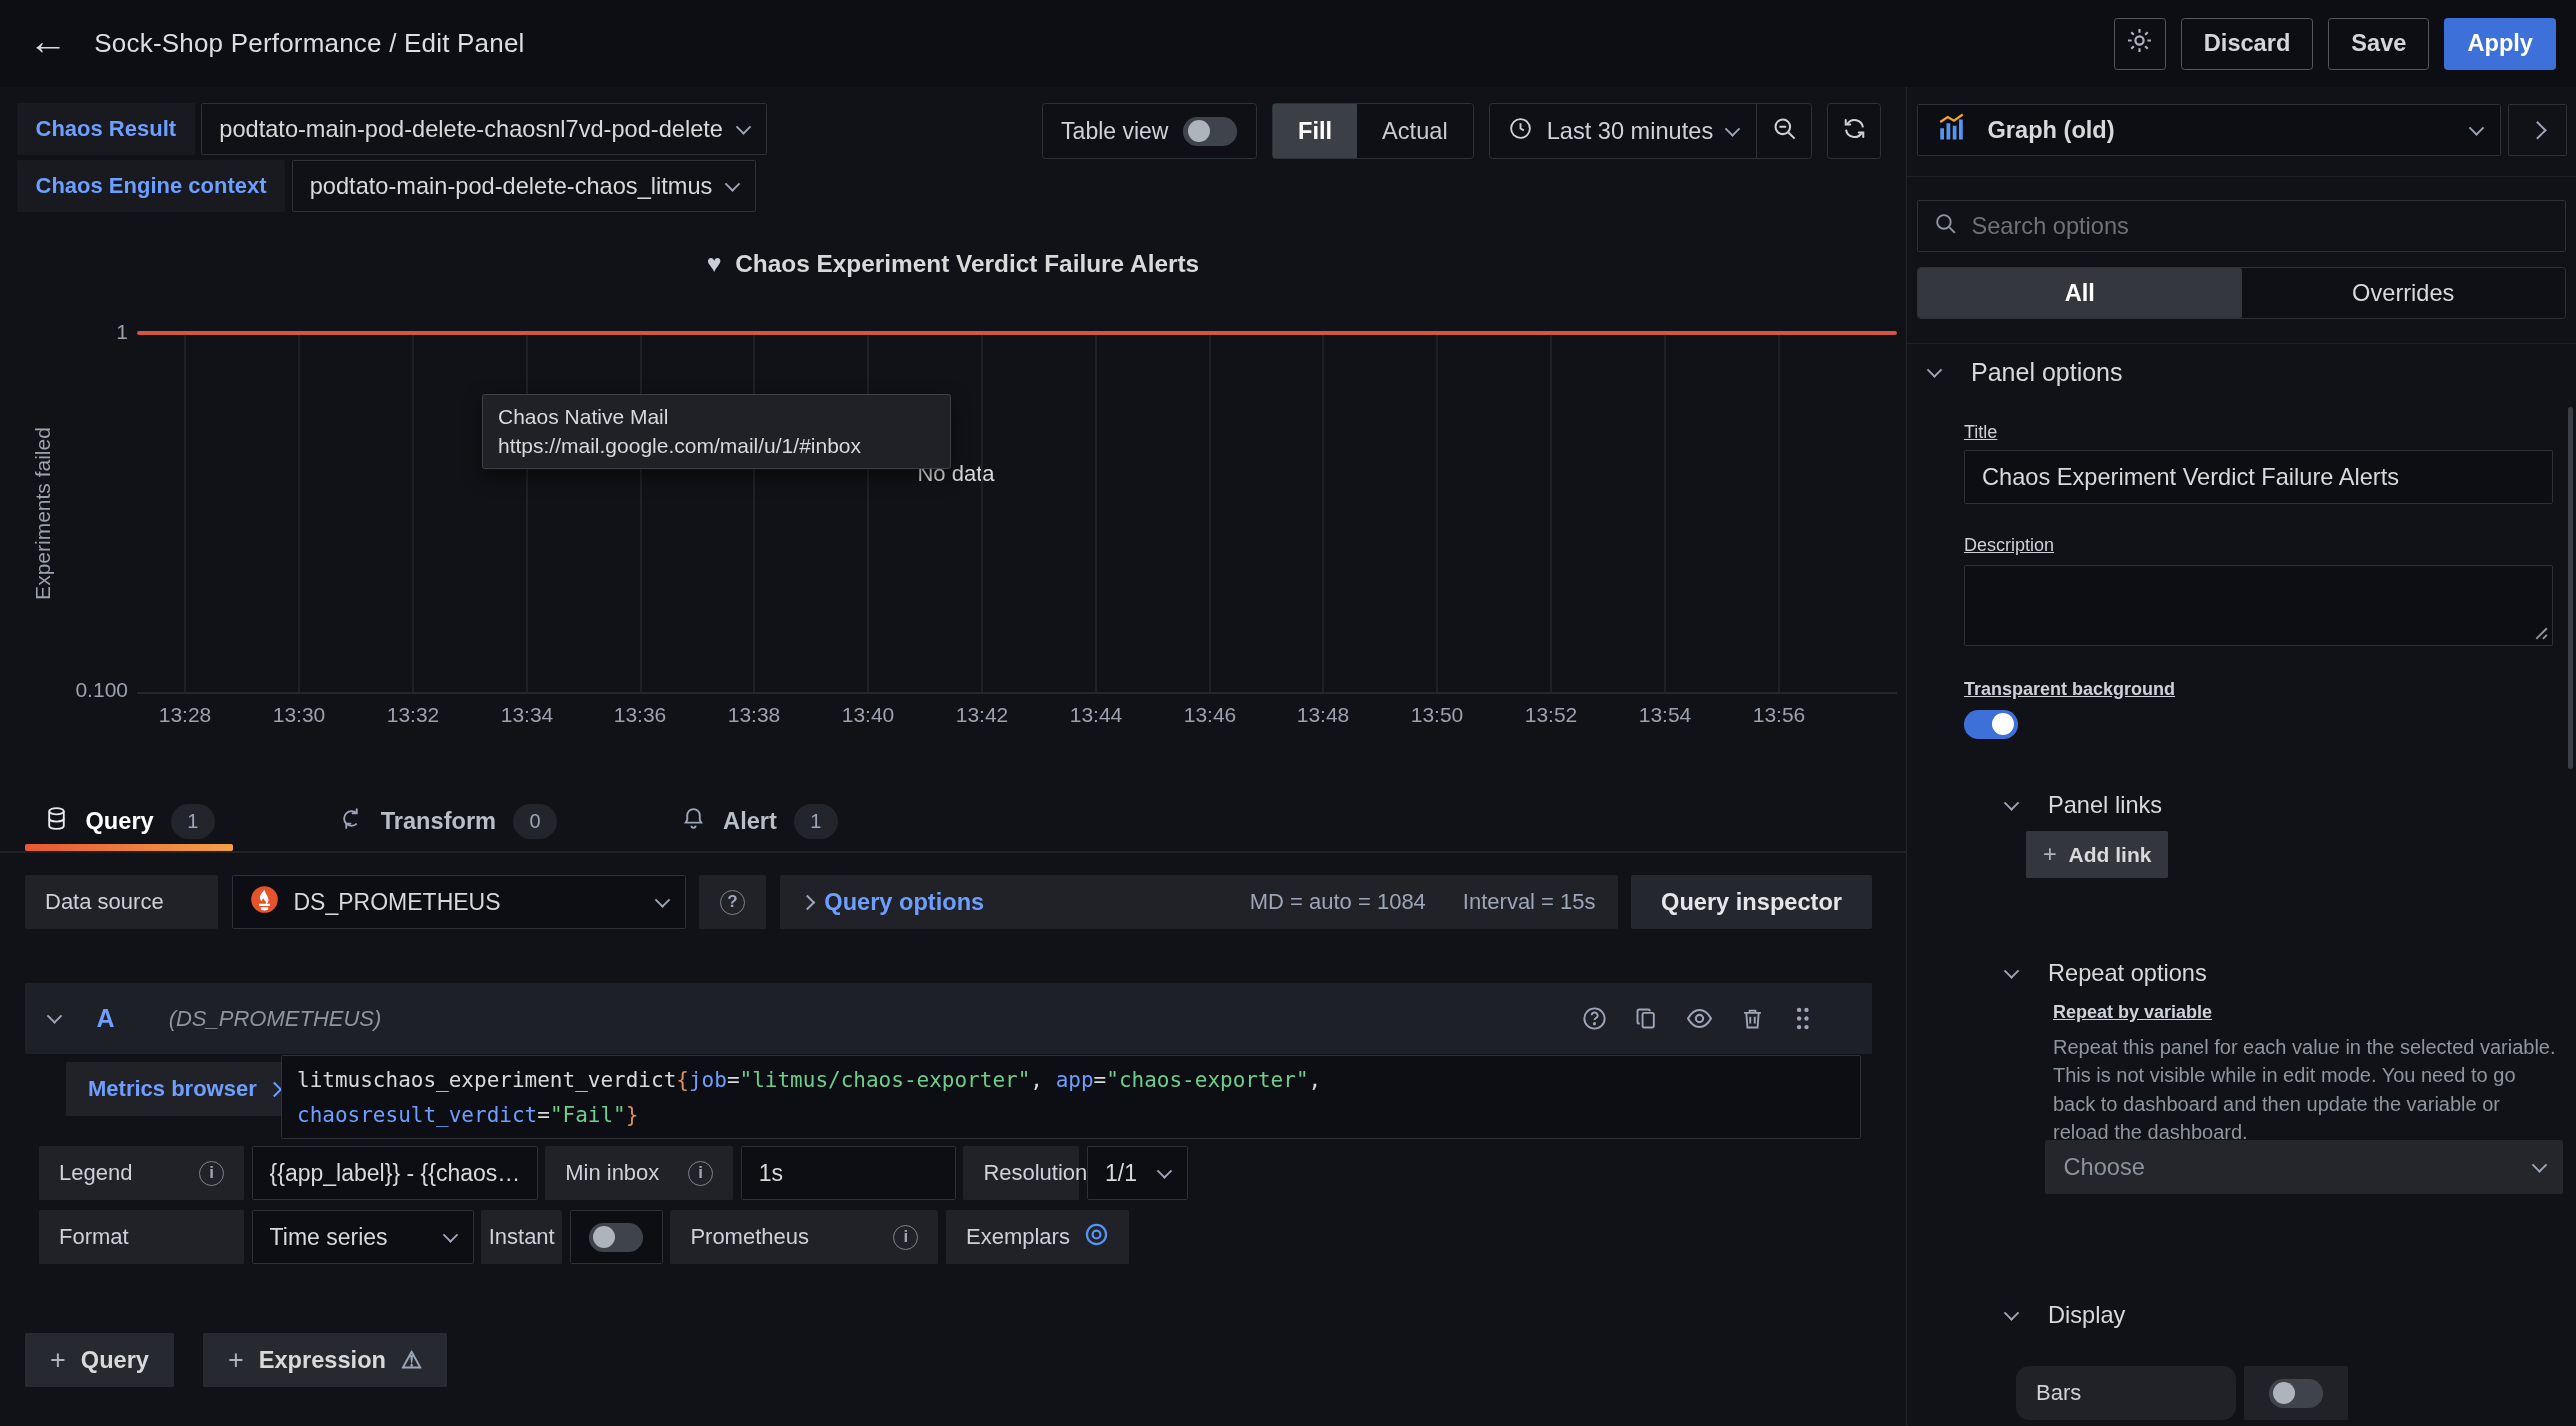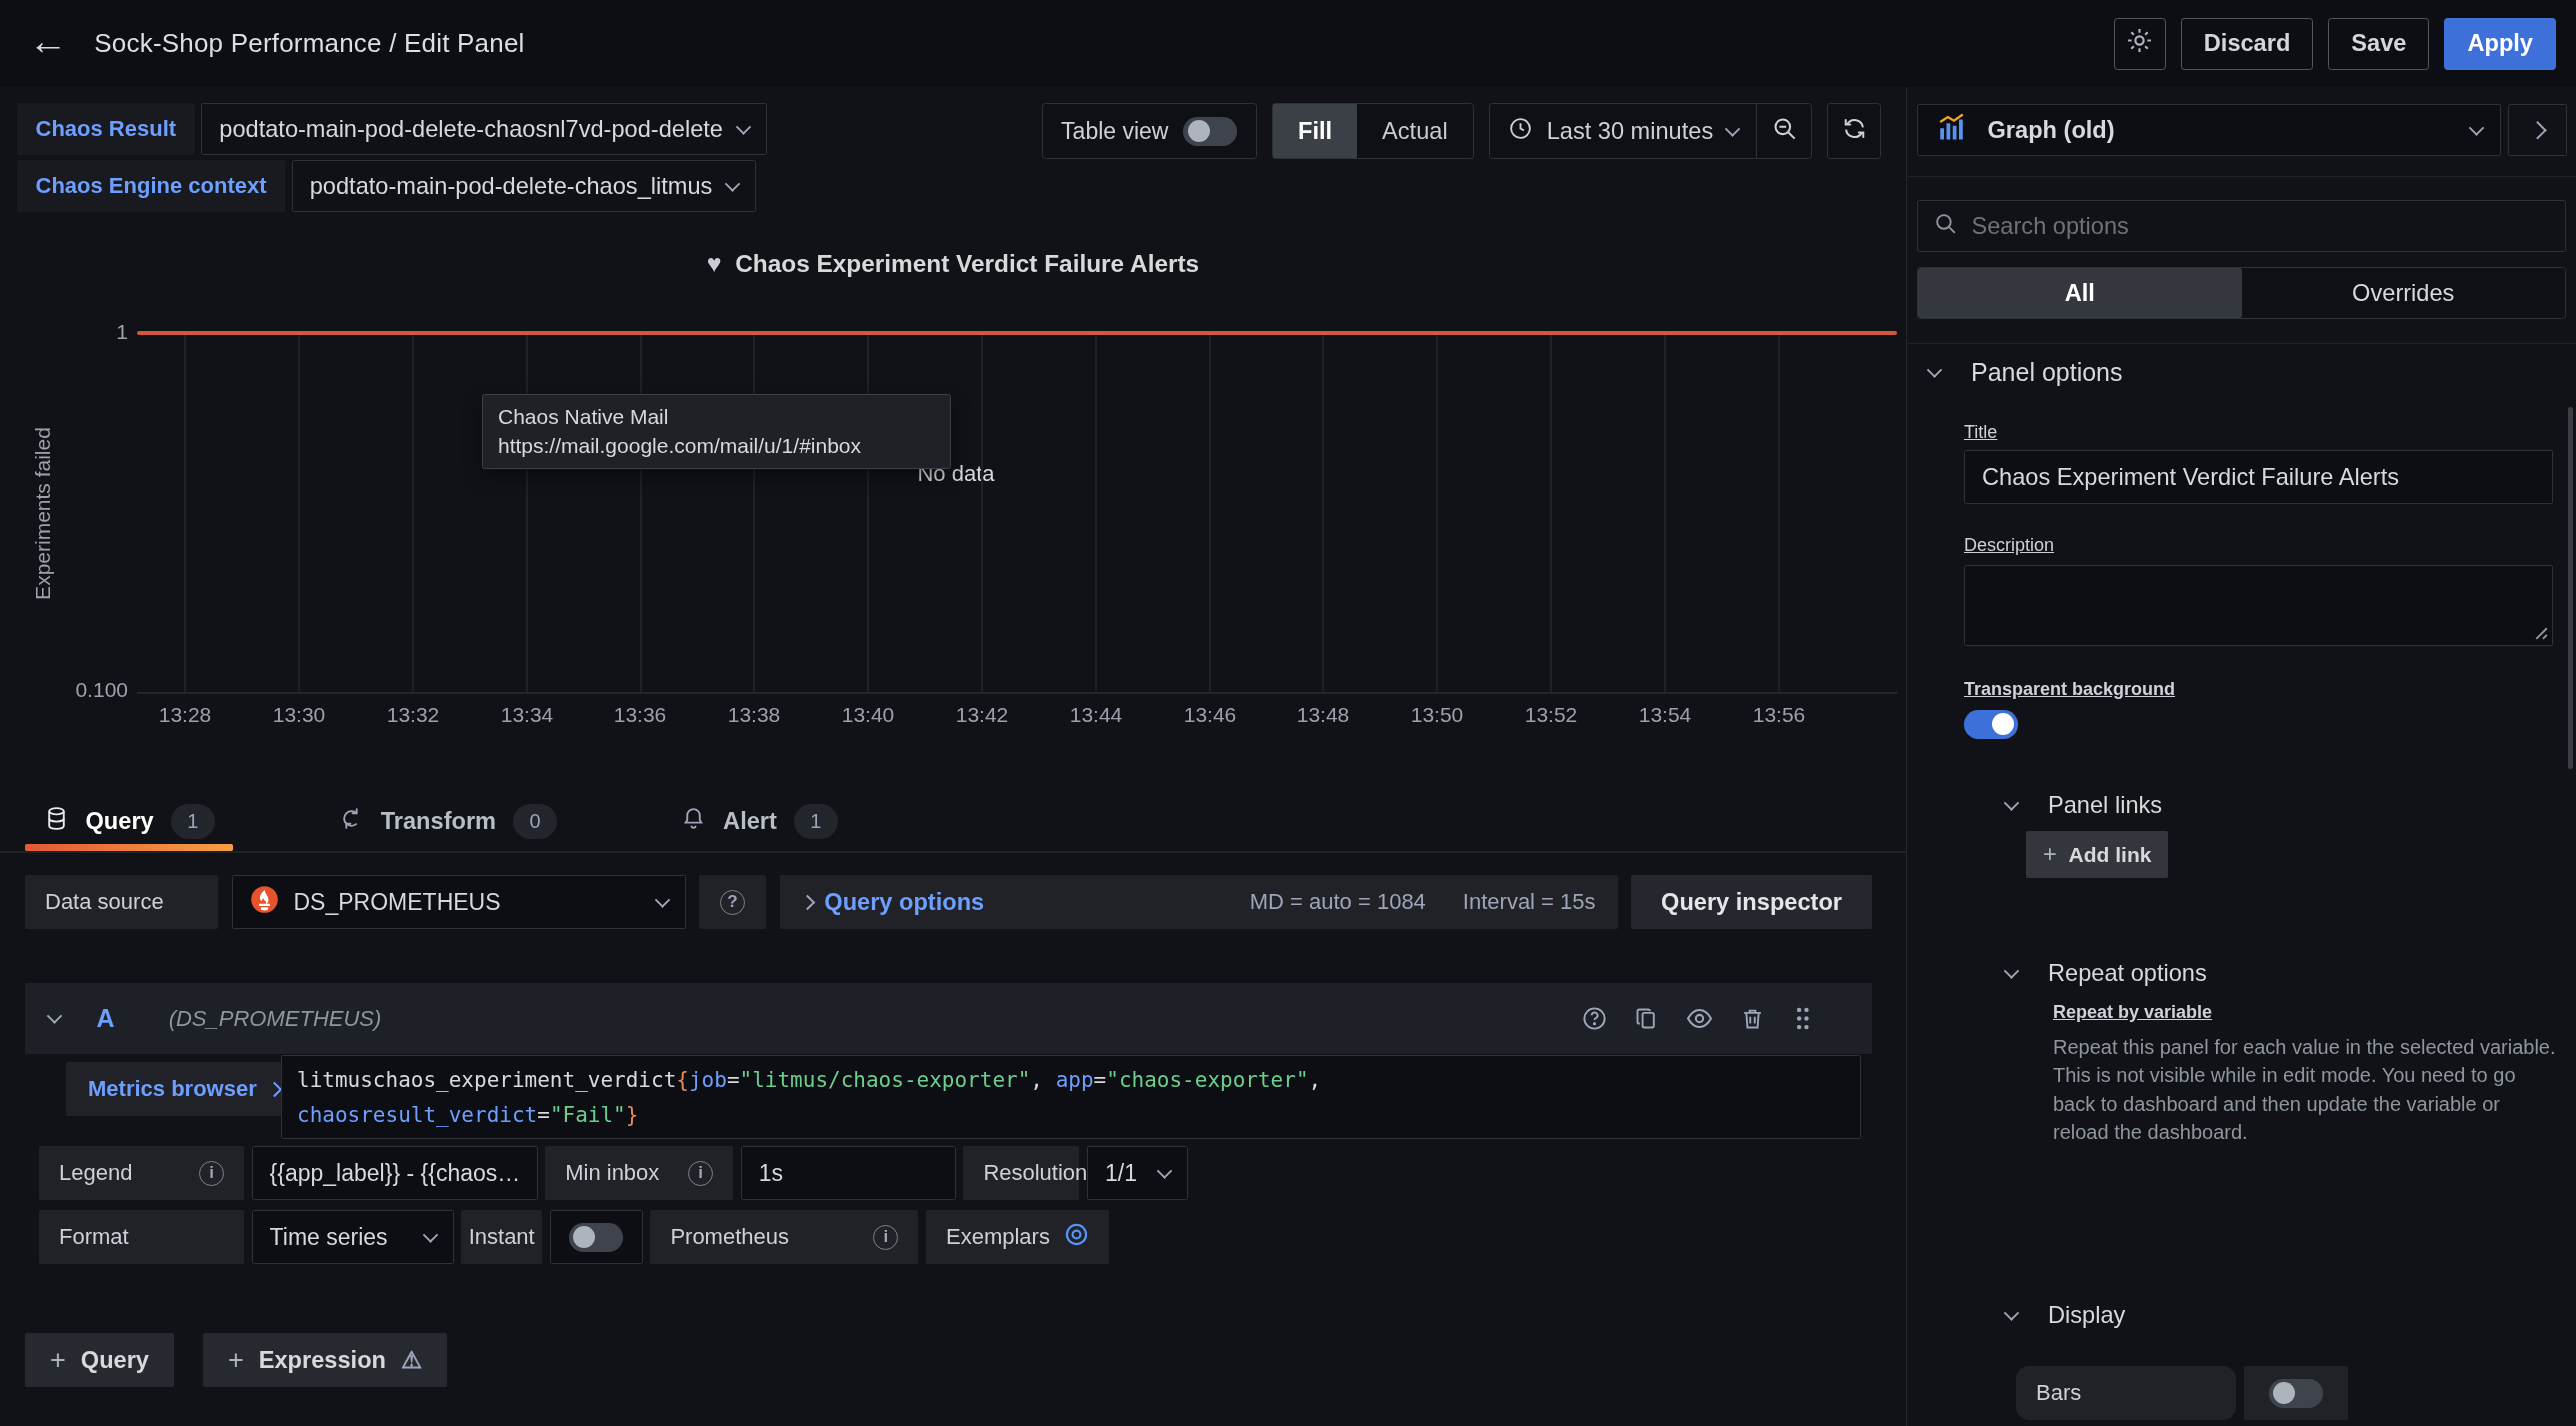--- a/index.html
+++ b/index.html
@@ -106,21 +106,21 @@
   .code-box { position:absolute; left:281px; top:1055px; width:1580px; height:84px;
     background:#0c0e13; border:0.8px solid #2c3235; border-radius:1.7px; padding:6.7px 15px;
     font-family:"DejaVu Sans Mono", monospace; font-size:21px; line-height:35px; }
   .tk-m { color:#d8d9da; } .tk-b { color:#e18d5c; } .tk-l { color:#6e9fff; }
   .tk-o { color:#d8d9da; } .tk-s { color:#6ccf8e; }
   
   .opt-row { position:absolute; display:flex; gap:7.6px; }
   .legend-row { left:39px; top:1146px; }
   .format-row { left:39px; top:1210px; }
   .w244{width:205px;} .w340{width:286px;} .w224{width:188px;} .w256{width:215px;}
-  .w138{width:116px;} .w120{width:101px;} .w264{width:202px;} .w96{width:81px; justify-content:center;}
+  .w138{width:116px;} .w120{width:101px;} .w264{width:222px;} .w96{width:81px; justify-content:center;}
   .w110{width:93px; justify-content:center;} .w318{width:268px; justify-content:space-between;}
   .w218{width:183px; justify-content:space-between;}
   input.bare { background:transparent; border:none; outline:none; color:#d8d9da;
     font-size:23px; font-family:"Liberation Sans",sans-serif; width:100%; }
   .info-i { width:25px; height:25px; border:1.7px solid #7c828b; border-radius:50%; color:#9da5b8;
     font-size:17px; display:inline-flex; align-items:center; justify-content:center; flex:0 0 auto;
     font-weight:600; font-style:normal; }
   .ml-auto { margin-left:auto; }
   
   .bot-btns { position:absolute; left:25px; top:1333px; display:flex; gap:29px; }
@@ -540,20 +540,24 @@
       <span class="plus" style="font-size:23.6px;">+</span>
       <span>Add link</span>
     </div>
 
     <div class="rp sec-head" style="left:99px; top:873px; font-size:23.6px;">
       <span class="cv"></span>
       <span>Repeat options</span>
     </div>
     <div class="rp fld-label" style="left:146px; top:915px; font-weight:600;">Repeat by variable</div>
     <div class="rp help-text" style="left:146px; top:946px;">Repeat this panel for each value in the selected variable. This is not visible while in edit mode. You need to go back to dashboard and then update the variable or reload the dashboard.</div>
+    <div class="rp choose-sel" style="left:138px; top:1053px;">
+      <span>Choose</span>
+      <span class="cv"></span>
+    </div>
 
     <div class="rp sec-head" style="left:99px; top:1215px; font-size:23.6px;">
       <span class="cv"></span>
       <span>Display</span>
     </div>
     <div class="rp bars-lbl" style="left:109px; top:1279px;">Bars</div>
     <div class="rp bars-tgl" style="left:337px; top:1279px;">
       <span class="toggle"></span>
     </div>
 

